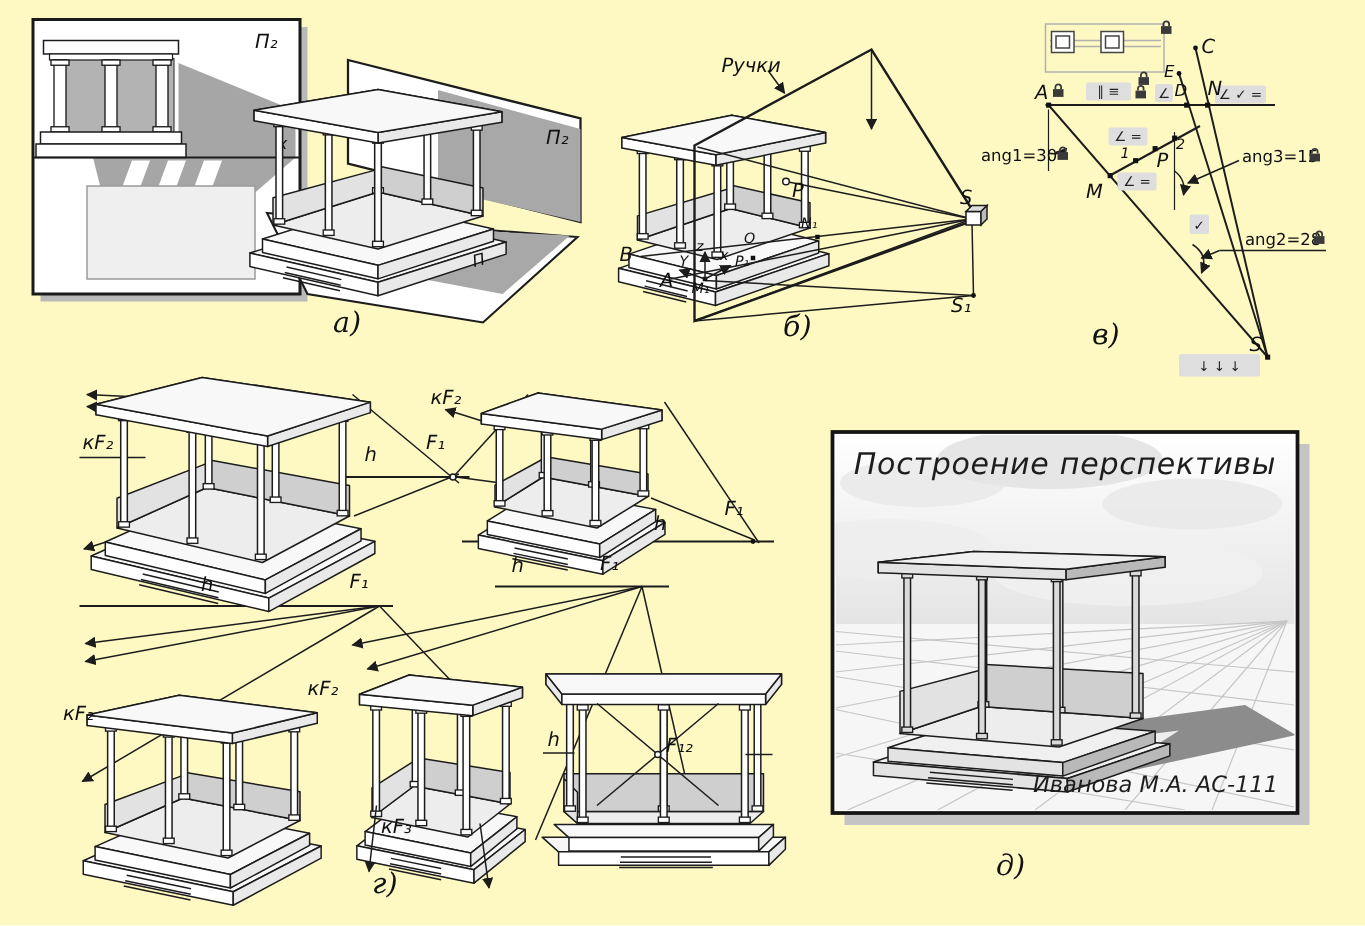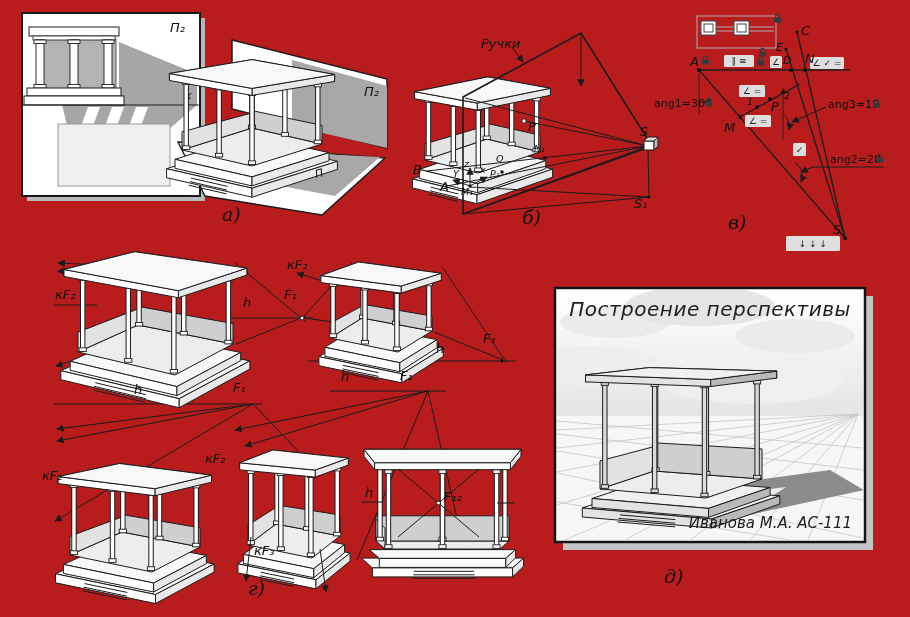--- a/index.html
+++ b/index.html
@@ -1,16 +1,16 @@
 <!DOCTYPE html>
 <html><head>
 <meta charset="utf-8">
 <style>
   html,body{margin:0;padding:0;background:#fff;}
-  .stage{position:relative;width:910px;height:617px;background:#b91c1c;overflow:hidden;
+  .stage{position:relative;width:910px;height:617px;background:#fef9c3;overflow:hidden;
          font-family:"DejaVu Sans",sans-serif;}
   svg{position:absolute;left:0;top:0;}
   .ln{stroke:#1c1c1c;fill:none;}
   .gln{stroke:#b0b0b0;fill:none;}
   .lb{font:italic 13px "DejaVu Sans",sans-serif;fill:#111;}
   .lbm{font:italic 11px "DejaVu Sans",sans-serif;fill:#111;}
   .lbs{font:italic 9.5px "DejaVu Sans",sans-serif;fill:#111;}
   .cad{font:11px "DejaVu Sans",sans-serif;fill:#111;}
   .chipT{font:9px "DejaVu Sans",sans-serif;fill:#222;}
   .cap{font:italic 19px "DejaVu Serif",serif;fill:#111;}

